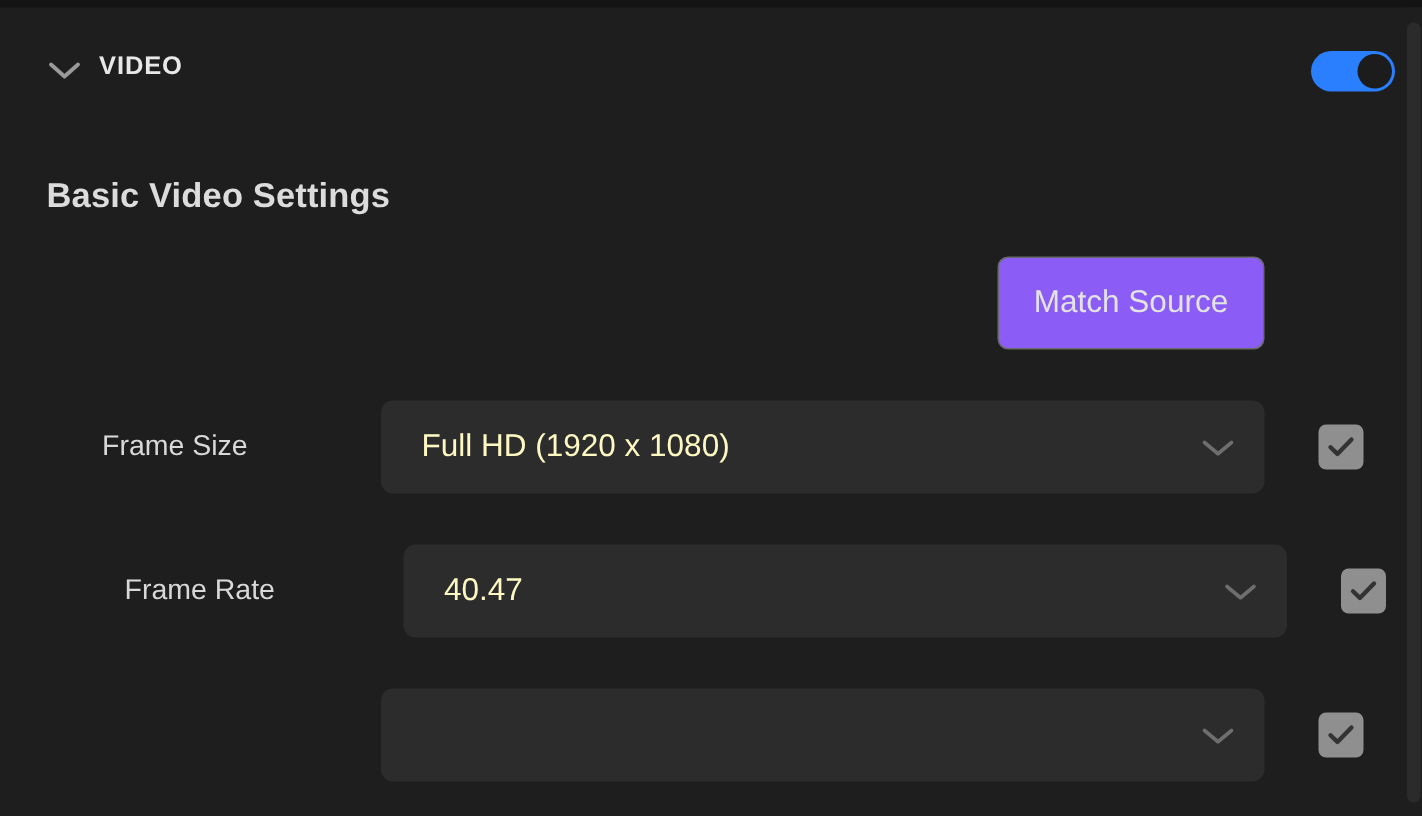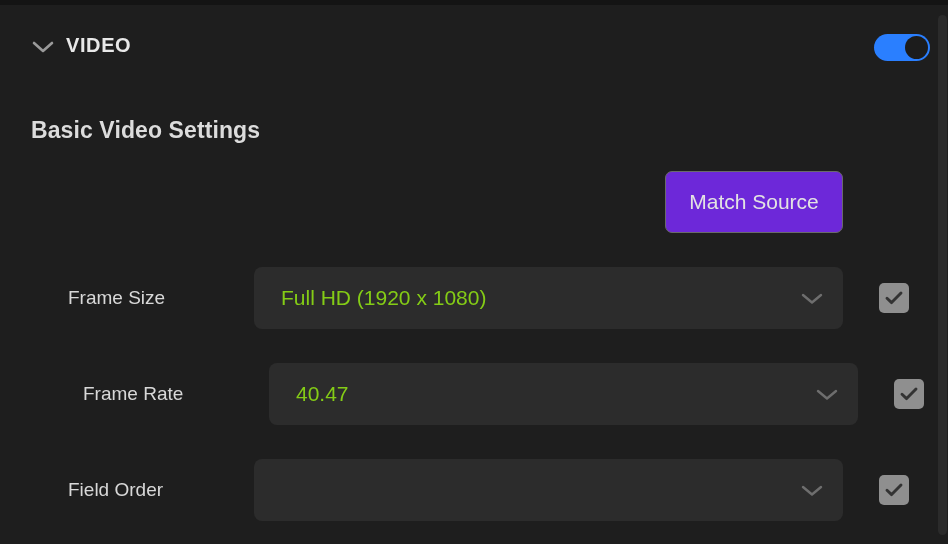--- a/index.html
+++ b/index.html
@@ -51,21 +51,21 @@
     align-items: center;
     justify-content: center;
     cursor: pointer;
   }
   .disclosure svg { display: block; }
 
   .section-title {
     position: absolute;
     left: 66px;
     top: 29px;
-    font-size: 20px;
+    font-size: 17px;
     font-weight: 700;
     letter-spacing: 0.6px;
     color: #e8e8e8;
   }
 
   
   .toggle {
     position: absolute;
     left: 874px;
     top: 29px;
@@ -96,21 +96,21 @@
     letter-spacing: 0.1px;
   }
 
   
   .match-source {
     position: absolute;
     left: 665px;
     top: 171px;
     width: 178px;
     height: 62px;
-    background: #6d28d9;
+    background: #8b5cf6;
     border: 1px solid #6a6a6a;
     border-radius: 7px;
     color: #e3e3e3;
     font-size: 21px;
     font-family: "Liberation Sans", sans-serif;
     display: flex;
     align-items: center;
     justify-content: center;
     cursor: pointer;
   }
@@ -144,21 +144,21 @@
     border-radius: 8px;
     cursor: pointer;
   }
 
   .dropdown .value {
     position: absolute;
     left: 27px;
     top: 50%;
     transform: translateY(-50%);
     font-size: 21px;
-    color: #84cc16;
+    color: #fef9c3;
     white-space: nowrap;
   }
 
   .dropdown .chevron {
     position: absolute;
     right: 19px;
     top: 50%;
     transform: translateY(-50%);
     width: 24px;
     height: 24px;
@@ -263,21 +263,20 @@
     </div>
 
     <div class="checkbox">
       <svg width="20" height="16" viewBox="0 0 20 16">
         <path d="M3 8.2 L7.6 12.6 L17 3" stroke="#333333" stroke-width="2.9" fill="none" stroke-linecap="round" stroke-linejoin="round"></path>
       </svg>
     </div>
   </div>
 
   <div class="row" style="top:459px;">
-    <div class="row-label">Field Order</div>
 
     <div class="dropdown">
       <span class="chevron">
         <svg width="22" height="13" viewBox="0 0 22 13">
           <path d="M2 3 L11 10.5 L20 3" stroke="#6e6e6e" stroke-width="2.4" fill="none" stroke-linecap="round" stroke-linejoin="round"></path>
         </svg>
       </span>
     </div>
 
     <div class="checkbox">

